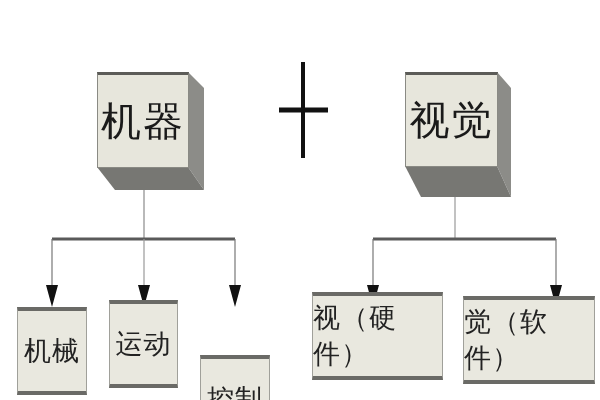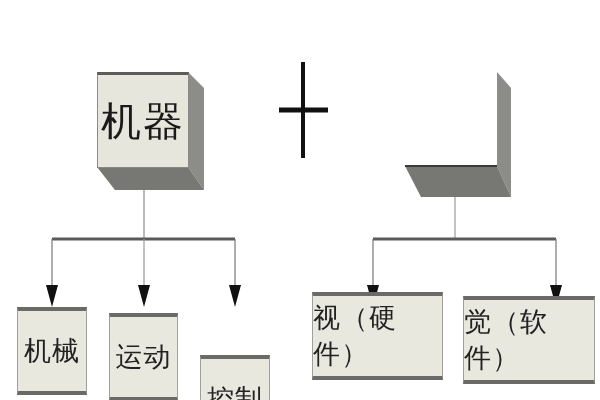--- a/index.html
+++ b/index.html
@@ -51,19 +51,20 @@
   </svg>
   <div class="front big-label" style="width:92px; height:96px;">机器</div>
 </div>
 
 <div class="box3d" style="left:405px; top:72px; width:110px; height:128px;">
   <svg class="depth" width="110" height="128">
     <polygon points="92,0 106,16 106,125 92,94" fill="#8c8c88"></polygon>
     <polygon points="0,94 92,94 106,125 16,125" fill="#777773"></polygon>
     <line x1="0" y1="94" x2="92" y2="94" stroke="#3a3a38" stroke-width="2"></line>
   </svg>
+  <div class="front big-label" style="width:93px; height:95px;">视觉</div>
 </div>
 
 <div class="leaf" style="left:17px; top:307px; width:70px; height:88px;">机械</div>
-<div class="leaf" style="left:109px; top:313px; width:69px; height:88px;">运动</div>
+<div class="leaf" style="left:109px; top:300px; width:69px; height:88px;">运动</div>
 <div class="leaf" style="left:200px; top:307px; width:70px; height:88px;margin-top:48px;">控制</div>
 <div class="leaf" style="left:312px; top:292px; width:131px; height:88px;">视（硬件）</div>
 <div class="leaf" style="left:463px; top:296px; width:132px; height:88px;">觉（软件）</div>
 
 </body></html>

